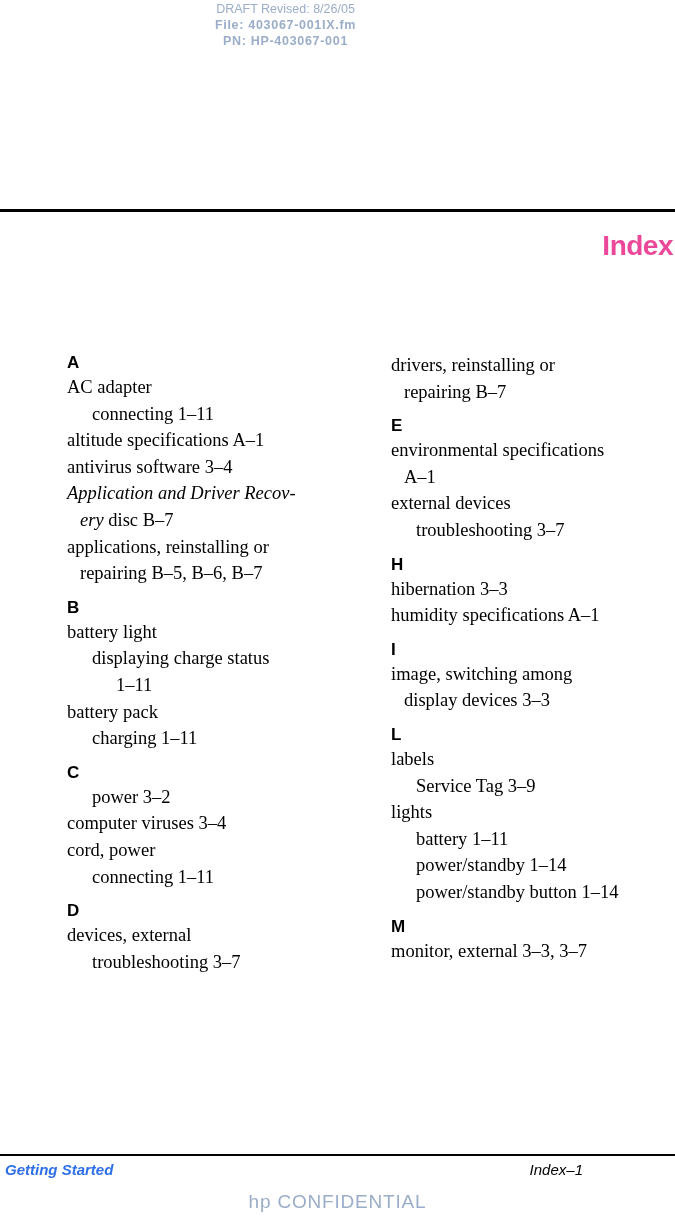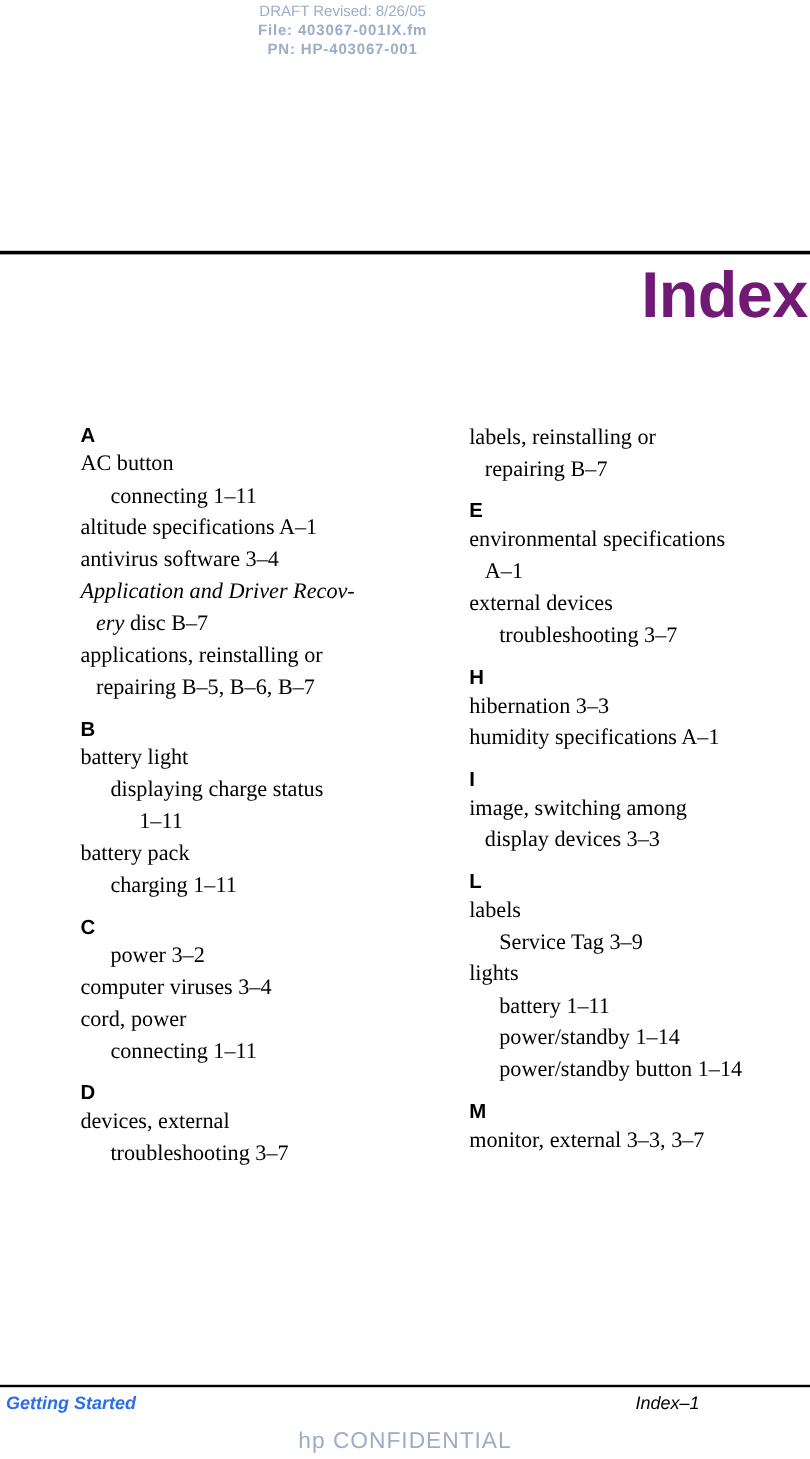--- a/index.html
+++ b/index.html
@@ -46,24 +46,24 @@
     width: 675px;
     height: 3px;
     background: #000000;
   }
   .page-title {
     position: absolute;
     right: 2px;
     top: 222px;
     font-family: "Liberation Sans", "DejaVu Sans", sans-serif;
     font-weight: bold;
-    font-size: 54px;
+    font-size: 28px;
     line-height: 48px;
     letter-spacing: -0.5px;
-    color: #701a75;
+    color: #ec4899;
   }
 
   
   .index-body {
     position: absolute;
     left: 0;
     top: 352px;
     width: 675px;
     height: 760px;
   }
@@ -156,21 +156,21 @@
   <div class="draft-line bold">File: 403067-001IX.fm</div>
   <div class="draft-line bold">PN: HP-403067-001</div>
 </div>
 
 <div class="title-rule"></div>
 <div class="page-title">Index</div>
 
 <div class="index-body">
   <div class="column left">
       <div class="letter-head">A</div>
-      <div class="entry lvl0">AC button</div>
+      <div class="entry lvl0">AC adapter</div>
       <div class="entry lvl1">connecting 1–11</div>
       <div class="entry lvl0">altitude specifications A–1</div>
       <div class="entry lvl0">antivirus software 3–4</div>
       <div class="entry lvl0"><i>Application and Driver Recov-</i></div>
       <div class="entry cont"><i>ery</i> disc B–7</div>
       <div class="entry lvl0">applications, reinstalling or</div>
       <div class="entry cont">repairing B–5, B–6, B–7</div>
       <div class="letter-head spaced">B</div>
       <div class="entry lvl0">battery light</div>
       <div class="entry lvl1">displaying charge status</div>
@@ -180,21 +180,21 @@
       <div class="letter-head spaced">C</div>
       <div class="entry lvl1">power 3–2</div>
       <div class="entry lvl0">computer viruses 3–4</div>
       <div class="entry lvl0">cord, power</div>
       <div class="entry lvl1">connecting 1–11</div>
       <div class="letter-head spaced">D</div>
       <div class="entry lvl0">devices, external</div>
       <div class="entry lvl1">troubleshooting 3–7</div>
     </div>
   <div class="column right">
-      <div class="entry lvl0">labels, reinstalling or</div>
+      <div class="entry lvl0">drivers, reinstalling or</div>
       <div class="entry cont">repairing B–7</div>
       <div class="letter-head spaced">E</div>
       <div class="entry lvl0">environmental specifications</div>
       <div class="entry cont">A–1</div>
       <div class="entry lvl0">external devices</div>
       <div class="entry lvl1">troubleshooting 3–7</div>
       <div class="letter-head spaced">H</div>
       <div class="entry lvl0">hibernation 3–3</div>
       <div class="entry lvl0">humidity specifications A–1</div>
       <div class="letter-head spaced">I</div>

